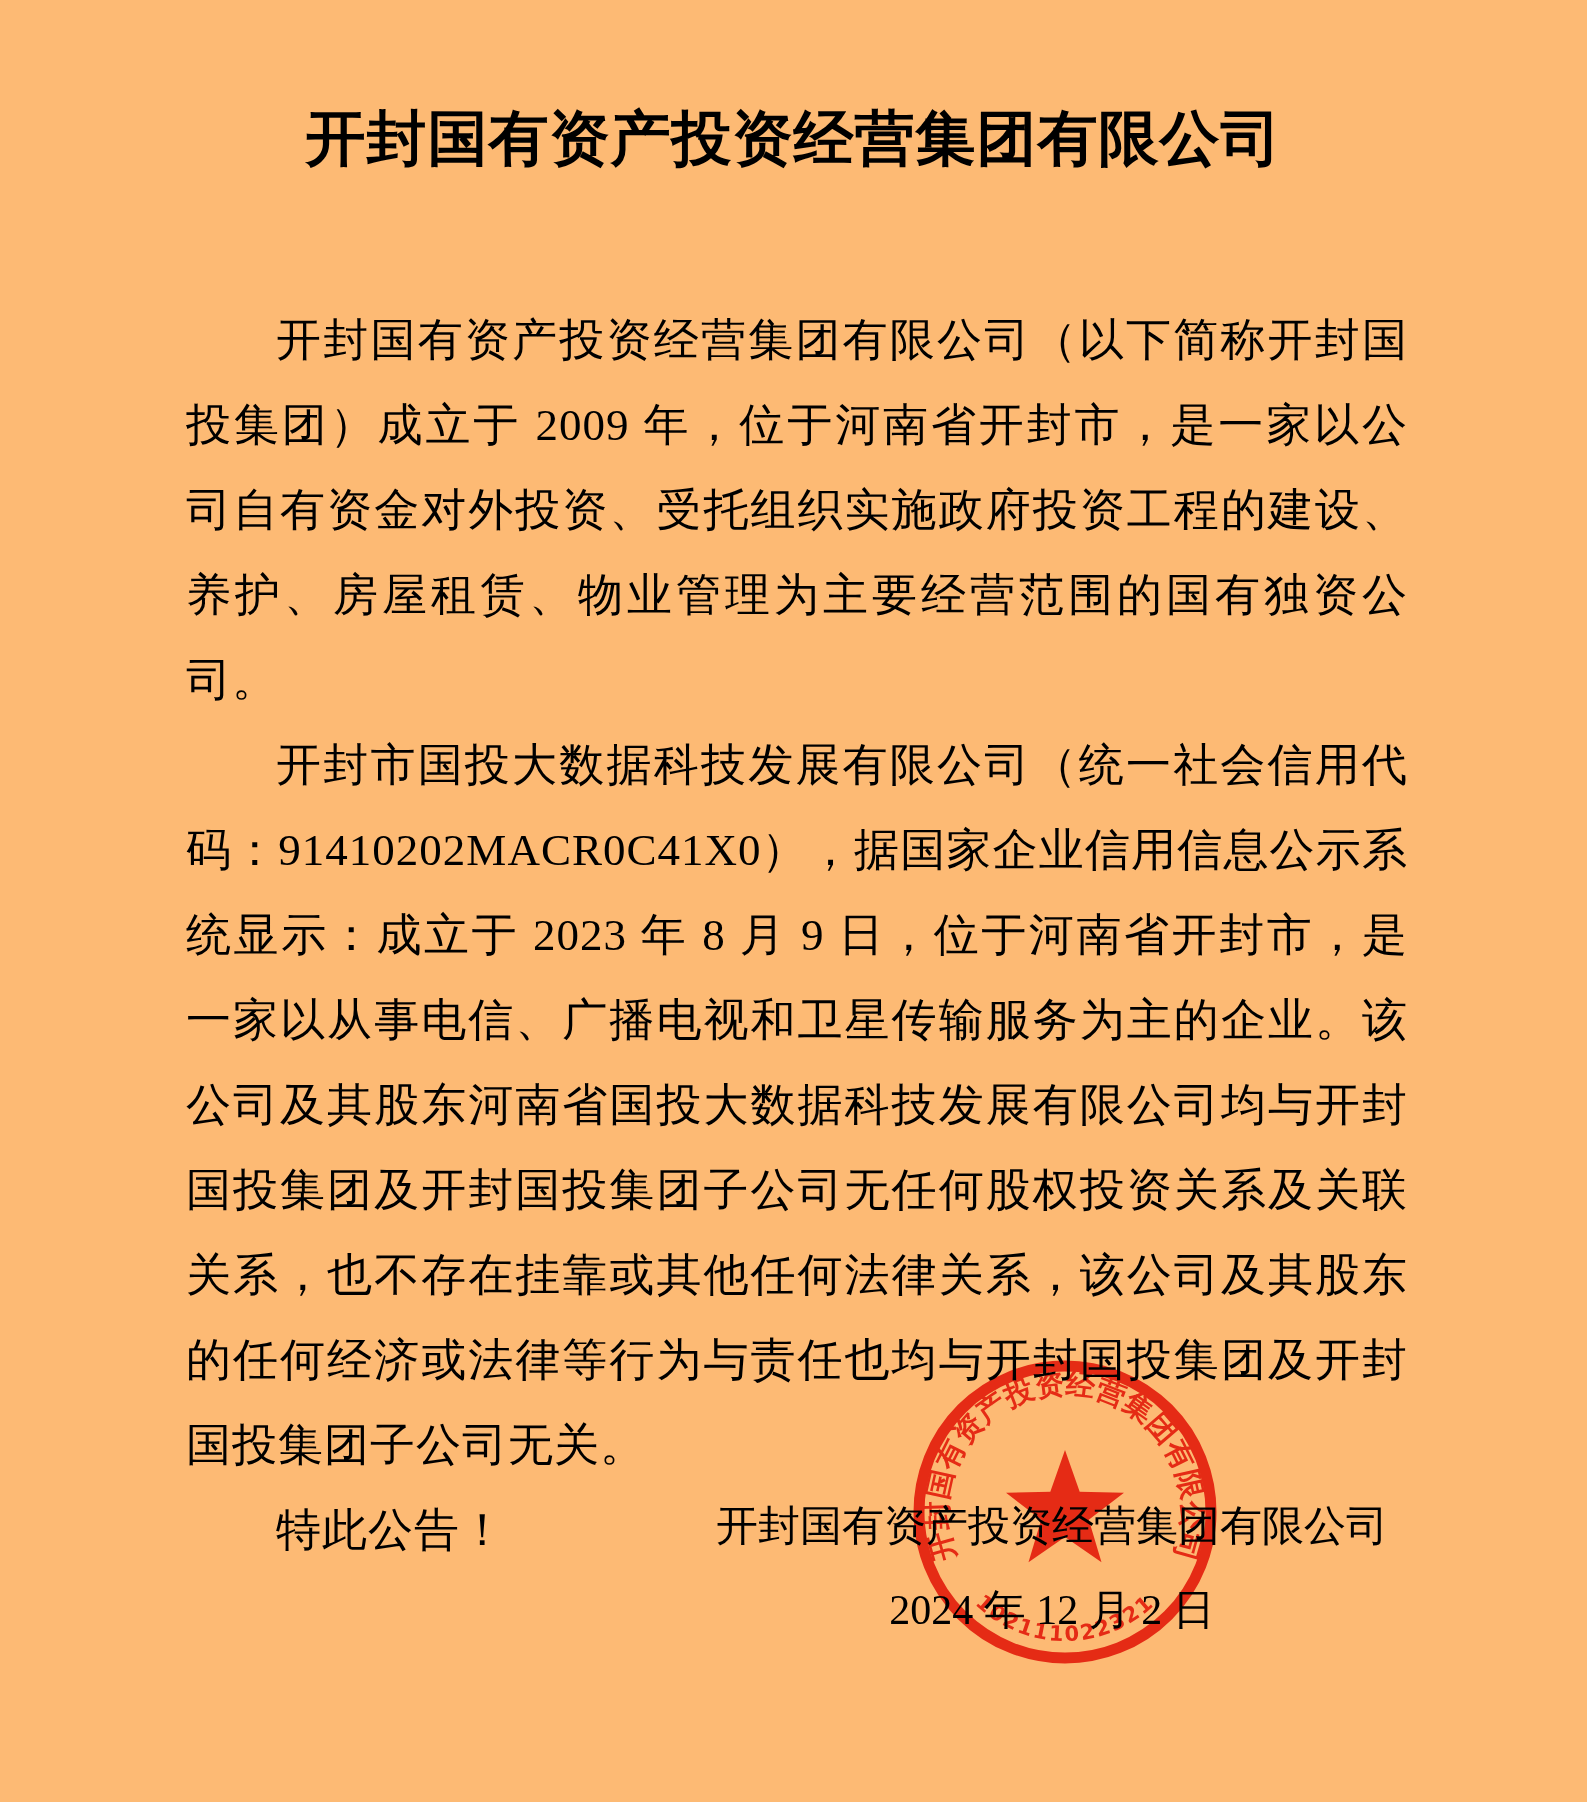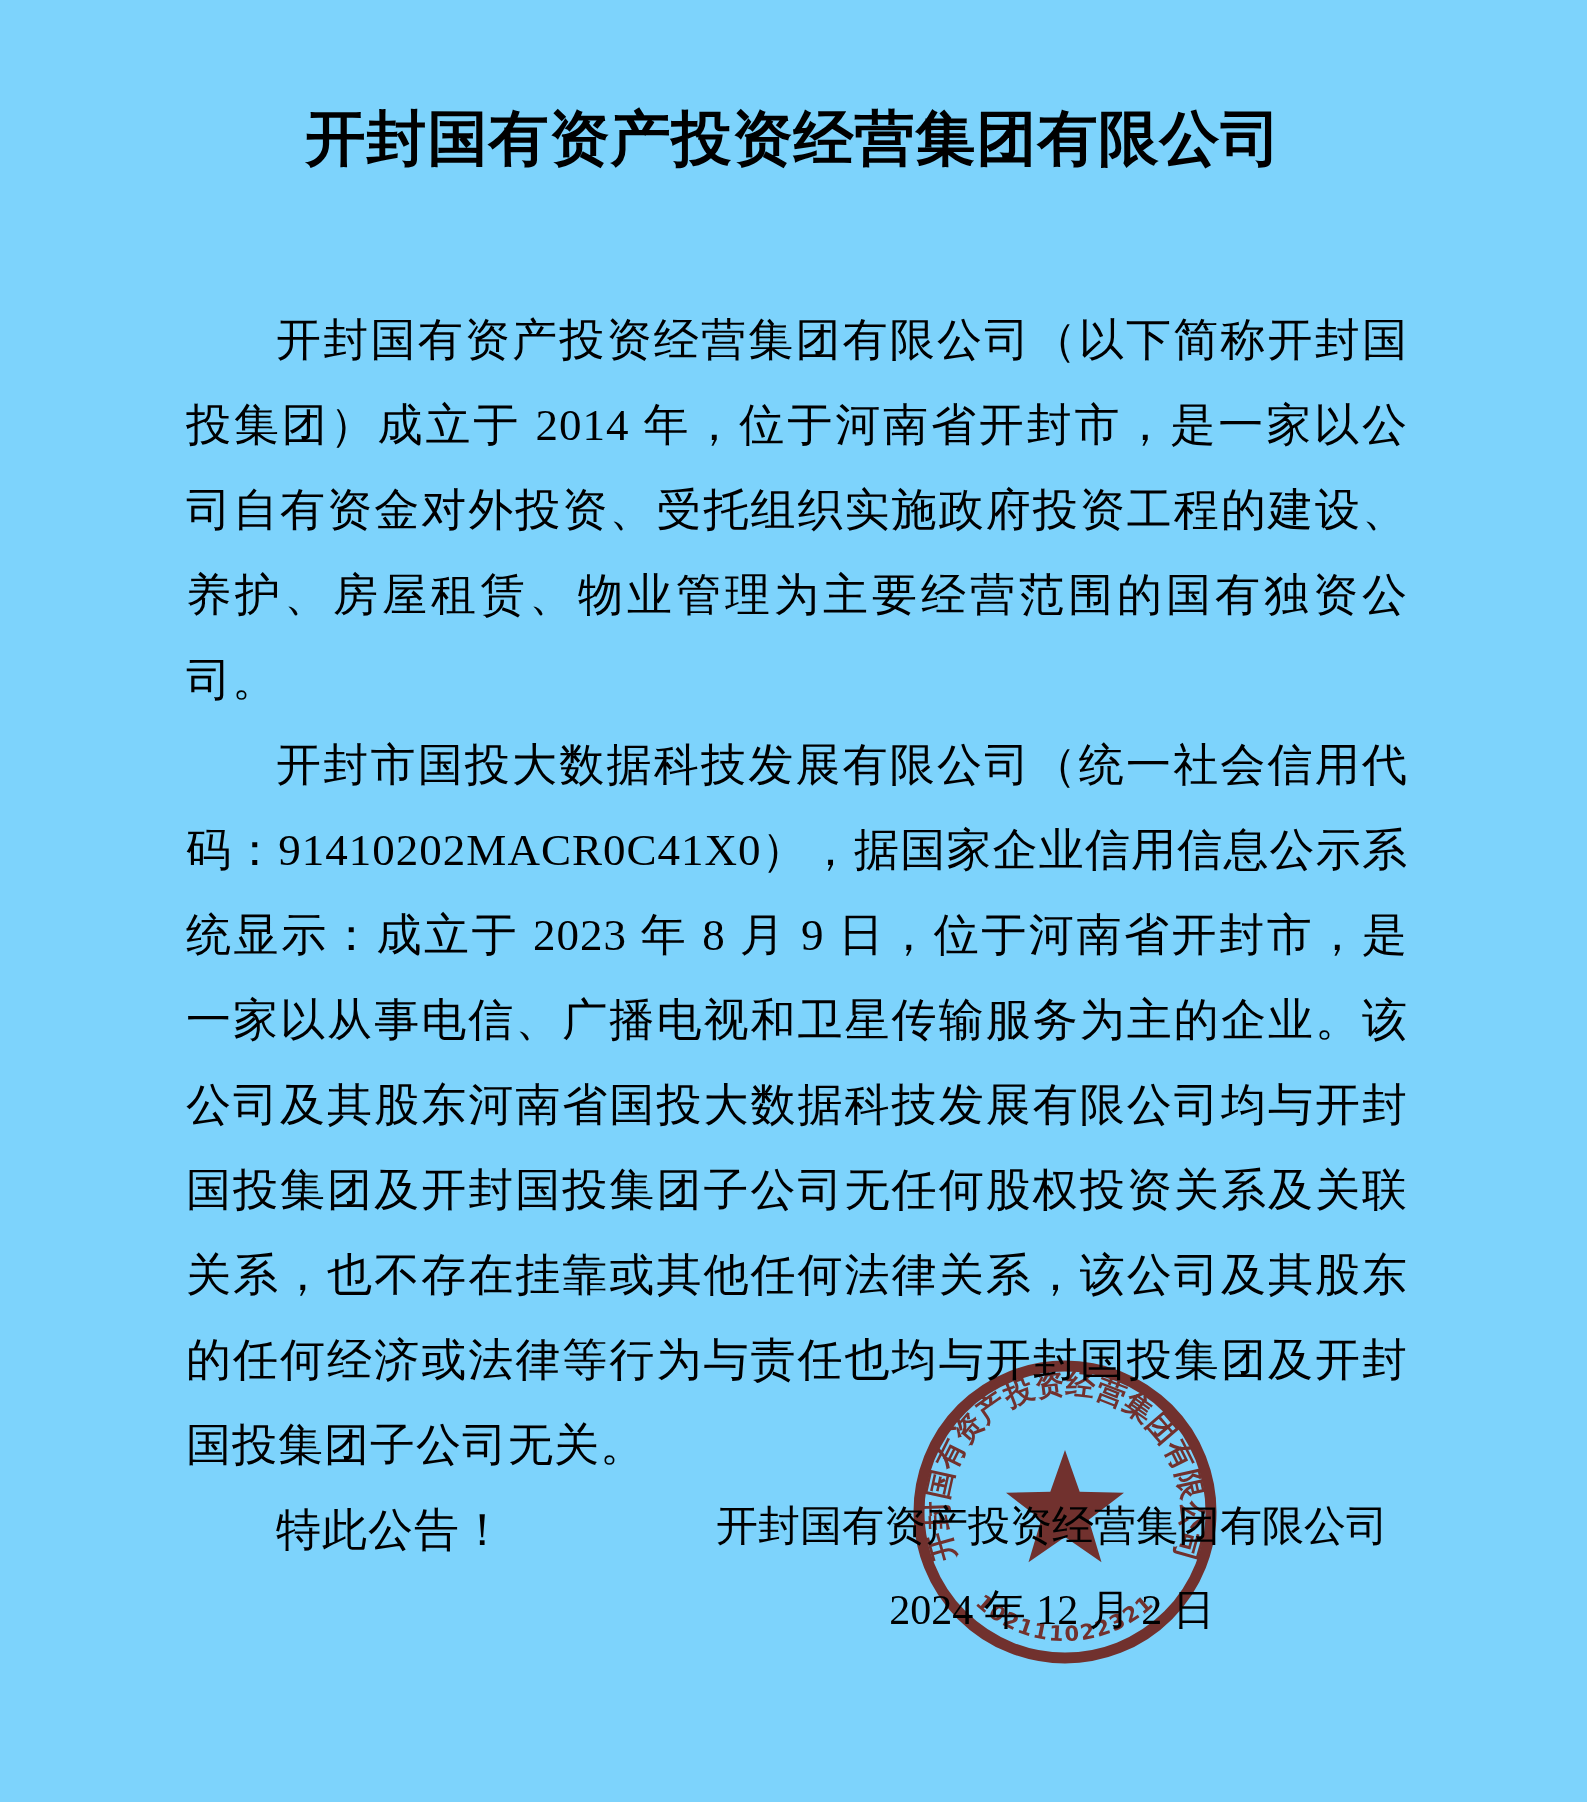--- a/index.html
+++ b/index.html
@@ -1,20 +1,20 @@
 <!DOCTYPE html>
 <html><head>
 <meta charset="utf-8">
 <style>
   html, body { margin: 0; padding: 0; background: #ffffff; }
   .page {
     position: relative;
     width: 1587px;
     height: 1802px;
-    background: #7dd3fc;
+    background: #fdba74;
     color: #000000;
     font-family: "Liberation Serif", "DejaVu Serif", serif;
     overflow: hidden;
   }
   .titles {
     position: absolute;
     top: 96px;
     left: 0;
     width: 100%;
     text-align: center;
@@ -75,21 +75,21 @@
 </head>
 <body>
 
 <div class="page">
 
   <div class="titles">
     <div class="title1">开封国有资产投资经营集团有限公司</div>
   </div>
 
   <div class="content">
-    <p>开封国有资产投资经营集团有限公司（以下简称开封国投集团）成立于 2014 年，位于河南省开封市，是一家以公司自有资金对外投资、受托组织实施政府投资工程的建设、养护、房屋租赁、物业管理为主要经营范围的国有独资公司。</p>
+    <p>开封国有资产投资经营集团有限公司（以下简称开封国投集团）成立于 2009 年，位于河南省开封市，是一家以公司自有资金对外投资、受托组织实施政府投资工程的建设、养护、房屋租赁、物业管理为主要经营范围的国有独资公司。</p>
     <p>开封市国投大数据科技发展有限公司（统一社会信用代码：91410202MACR0C41X0），据国家企业信用信息公示系统显示：成立于 2023 年 8 月 9 日，位于河南省开封市，是一家以从事电信、广播电视和卫星传输服务为主的企业。该公司及其股东河南省国投大数据科技发展有限公司均与开封国投集团及开封国投集团子公司无任何股权投资关系及关联关系，也不存在挂靠或其他任何法律关系，该公司及其股东的任何经济或法律等行为与责任也均与开封国投集团及开封国投集团子公司无关。</p>
     <p>特此公告！</p>
   </div>
 
   <div class="closing">
     <div class="sig">开封国有资产投资经营集团有限公司</div>
     <div class="date">2024 年 12 月 2 日</div>
   </div>
 
   <div class="seal-wrap">

